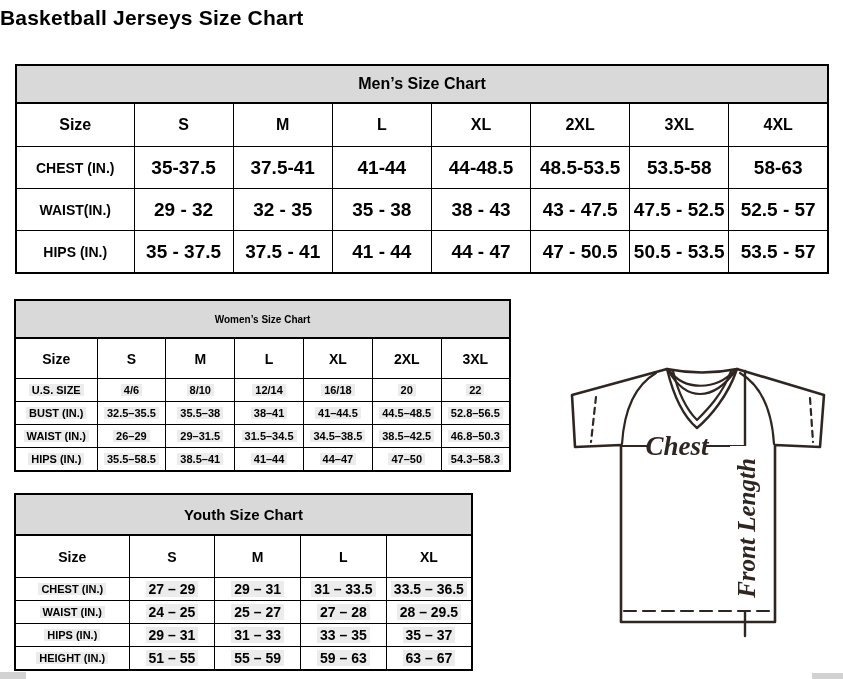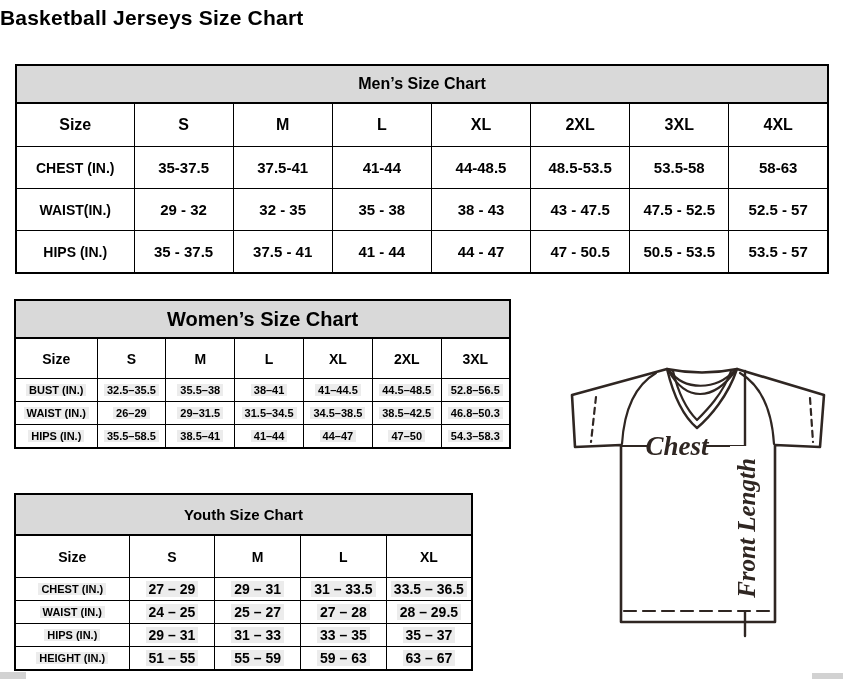--- a/index.html
+++ b/index.html
@@ -22,26 +22,26 @@
   .size-chart .chart-title {
     background:#d9d9d9; font-weight:bold; border-bottom:2px solid #000;
   }
   .size-chart .head-row th { font-weight:bold;margin-left:48px; }
   .size-chart .data-row td { font-weight:bold; }
 
   
   .mens { left:15px; top:64px; width:814px; }
   .mens .chart-title { height:36px; font-size:16px; }
   .mens .head-row th { height:42px; font-size:16px; }
-  .mens .data-row td { height:41px; font-size:15px; }
+  .mens .data-row td { height:41px; font-size:19px; }
   .mens .data-row td.row-label { font-size:14px; }
 
   
   .womens { left:14px; top:299px; width:497px; }
-  .womens .chart-title { height:36px; font-size:20px; }
+  .womens .chart-title { height:36px; font-size:10px; }
   .womens .head-row th { height:39px; font-size:14px; }
   .womens .data-row td { height:22px; font-size:11px; }
   .womens .data-row td.row-label { font-size:11px; }
 
   
   .youth { left:14px; top:493px; width:459px; }
   .youth .chart-title { height:39px; font-size:15px; }
   .youth .head-row th { height:41px; font-size:14px; }
   .youth .data-row td { height:22px; font-size:14px; }
   .youth .data-row td.row-label { font-size:11px; }
@@ -128,20 +128,29 @@
         <tr class="head-row">
           <th class="row-label">Size</th>
           <th>S</th>
           <th>M</th>
           <th>L</th>
           <th>XL</th>
           <th>2XL</th>
           <th>3XL</th>
         </tr>
         <tr class="data-row">
+          <td class="row-label"><span class="hl">U.S. SIZE</span></td>
+          <td><span class="hl">4/6</span></td>
+          <td><span class="hl">8/10</span></td>
+          <td><span class="hl">12/14</span></td>
+          <td><span class="hl">16/18</span></td>
+          <td><span class="hl">20</span></td>
+          <td><span class="hl">22</span></td>
+        </tr>
+        <tr class="data-row">
           <td class="row-label"><span class="hl">BUST (IN.)</span></td>
           <td><span class="hl">32.5–35.5</span></td>
           <td><span class="hl">35.5–38</span></td>
           <td><span class="hl">38–41</span></td>
           <td><span class="hl">41–44.5</span></td>
           <td><span class="hl">44.5–48.5</span></td>
           <td><span class="hl">52.8–56.5</span></td>
         </tr>
         <tr class="data-row">
           <td class="row-label"><span class="hl">WAIST (IN.)</span></td>

